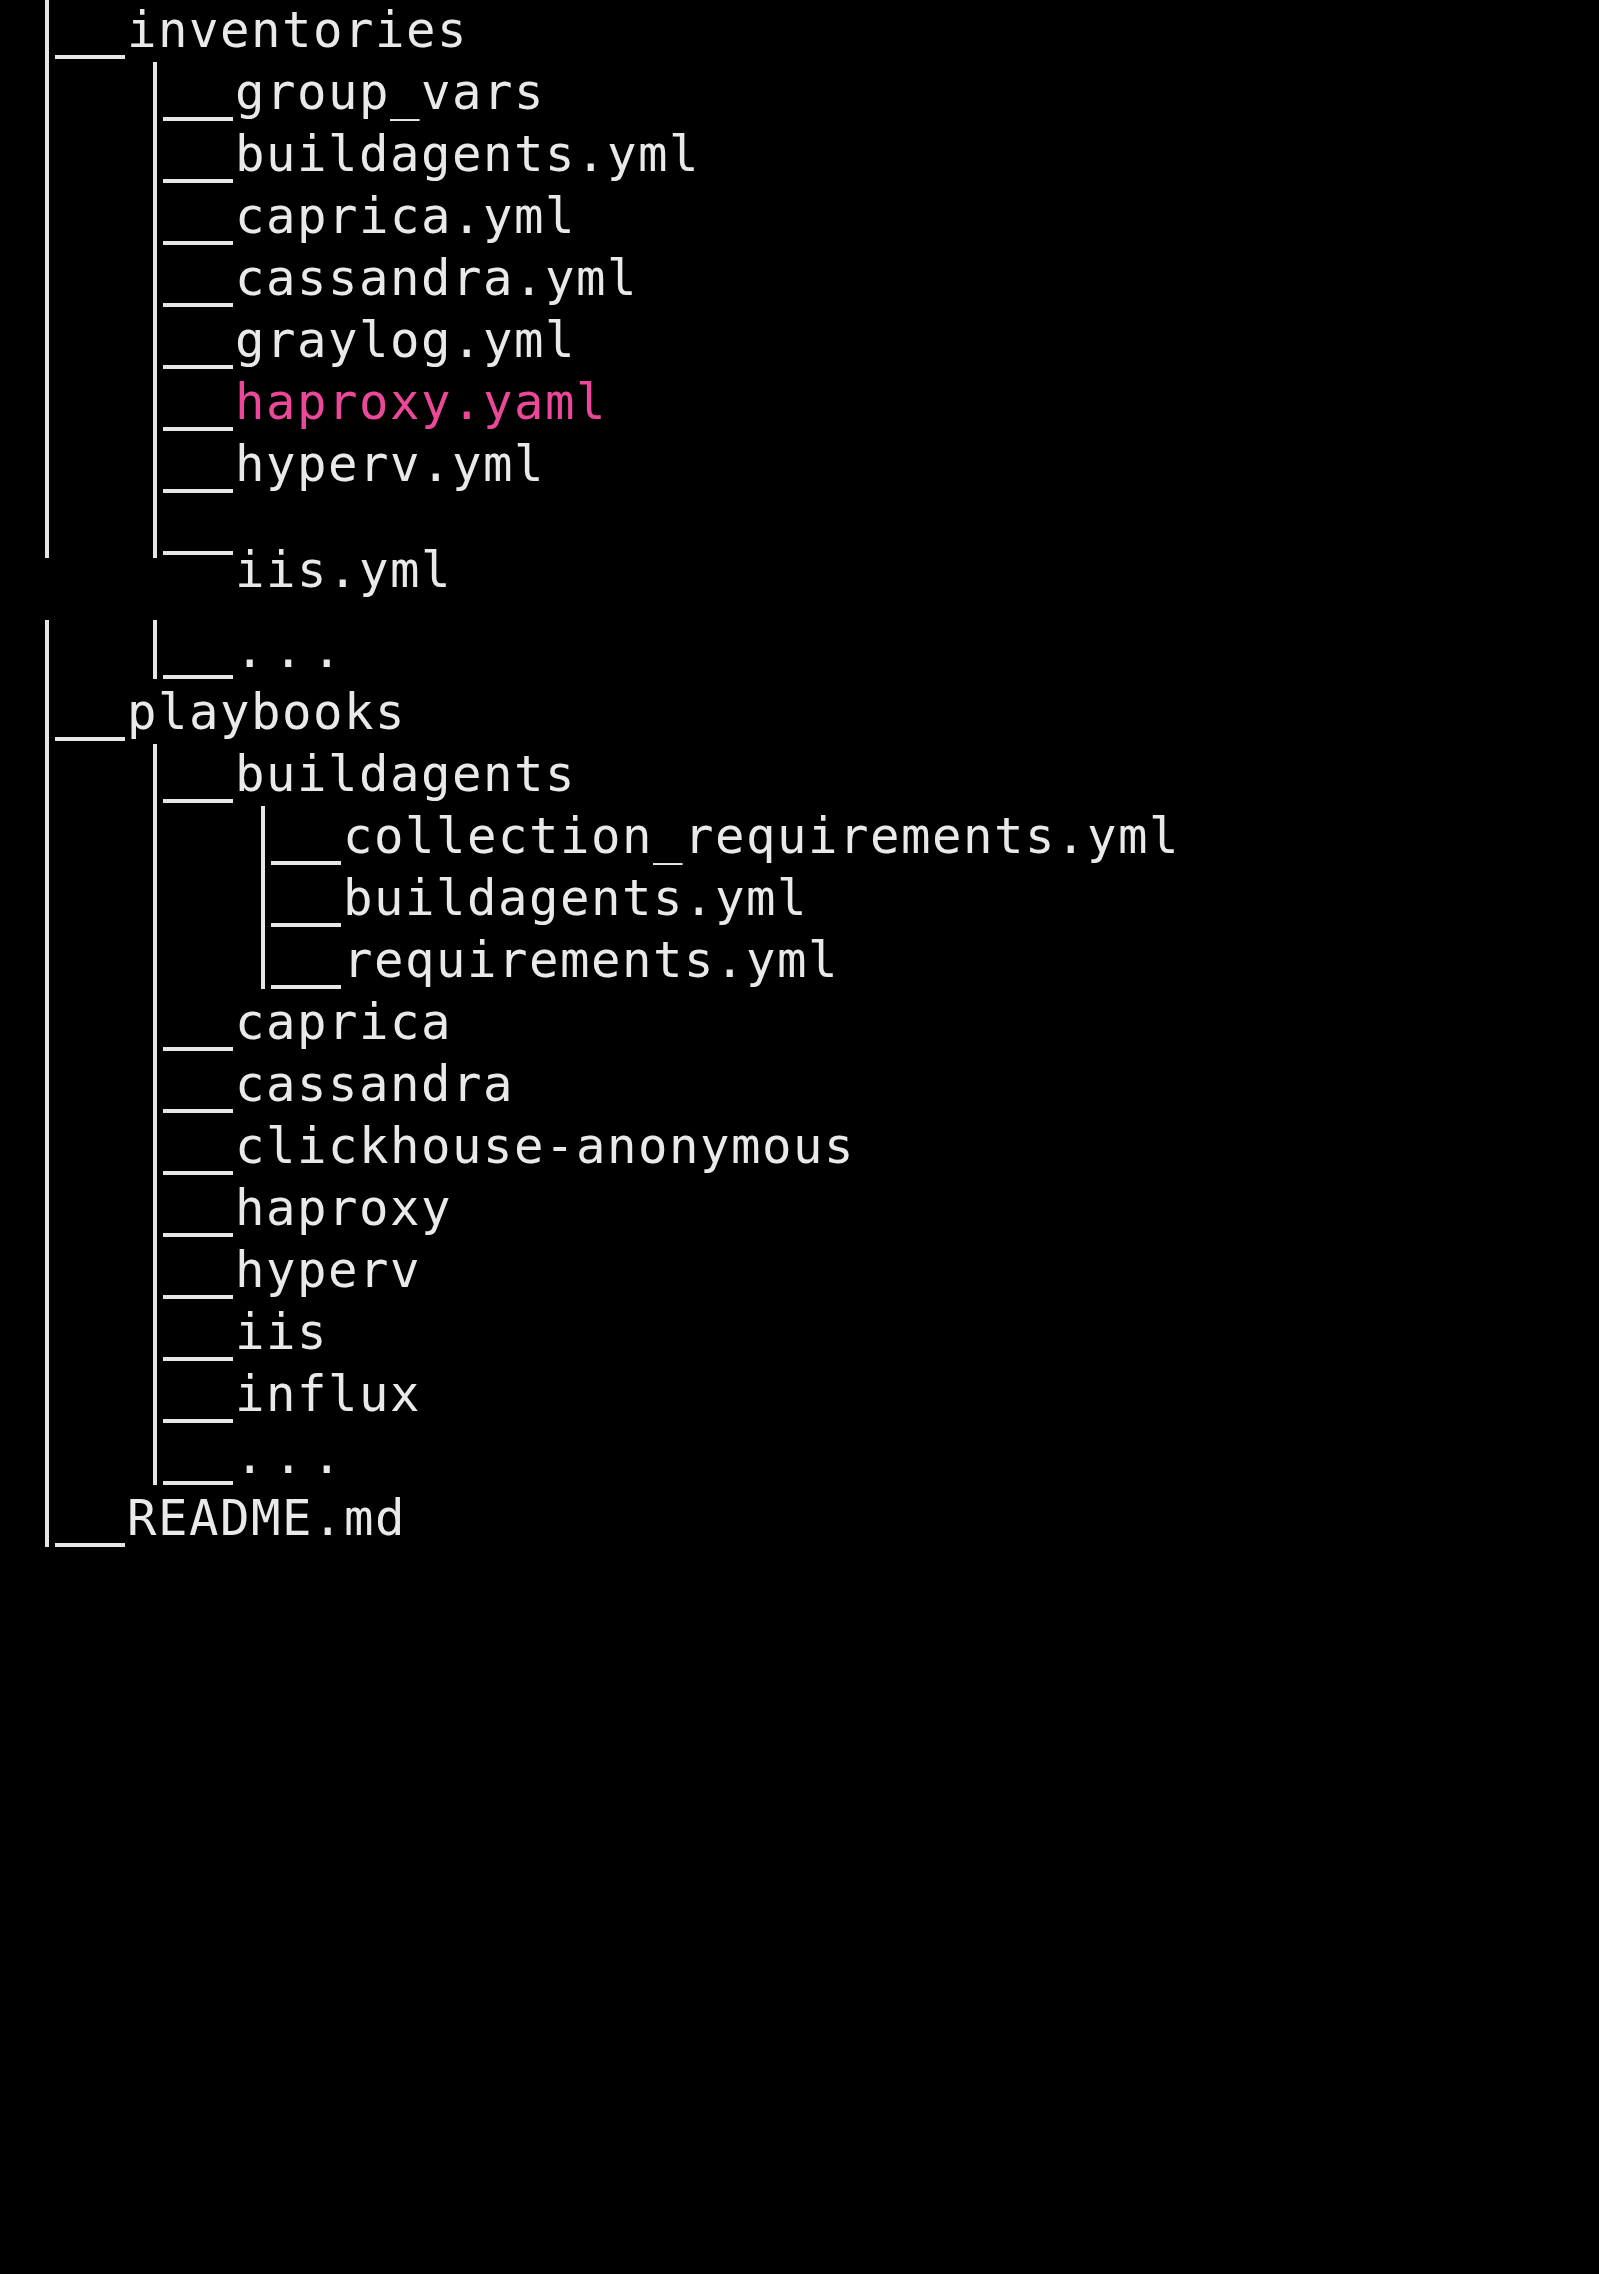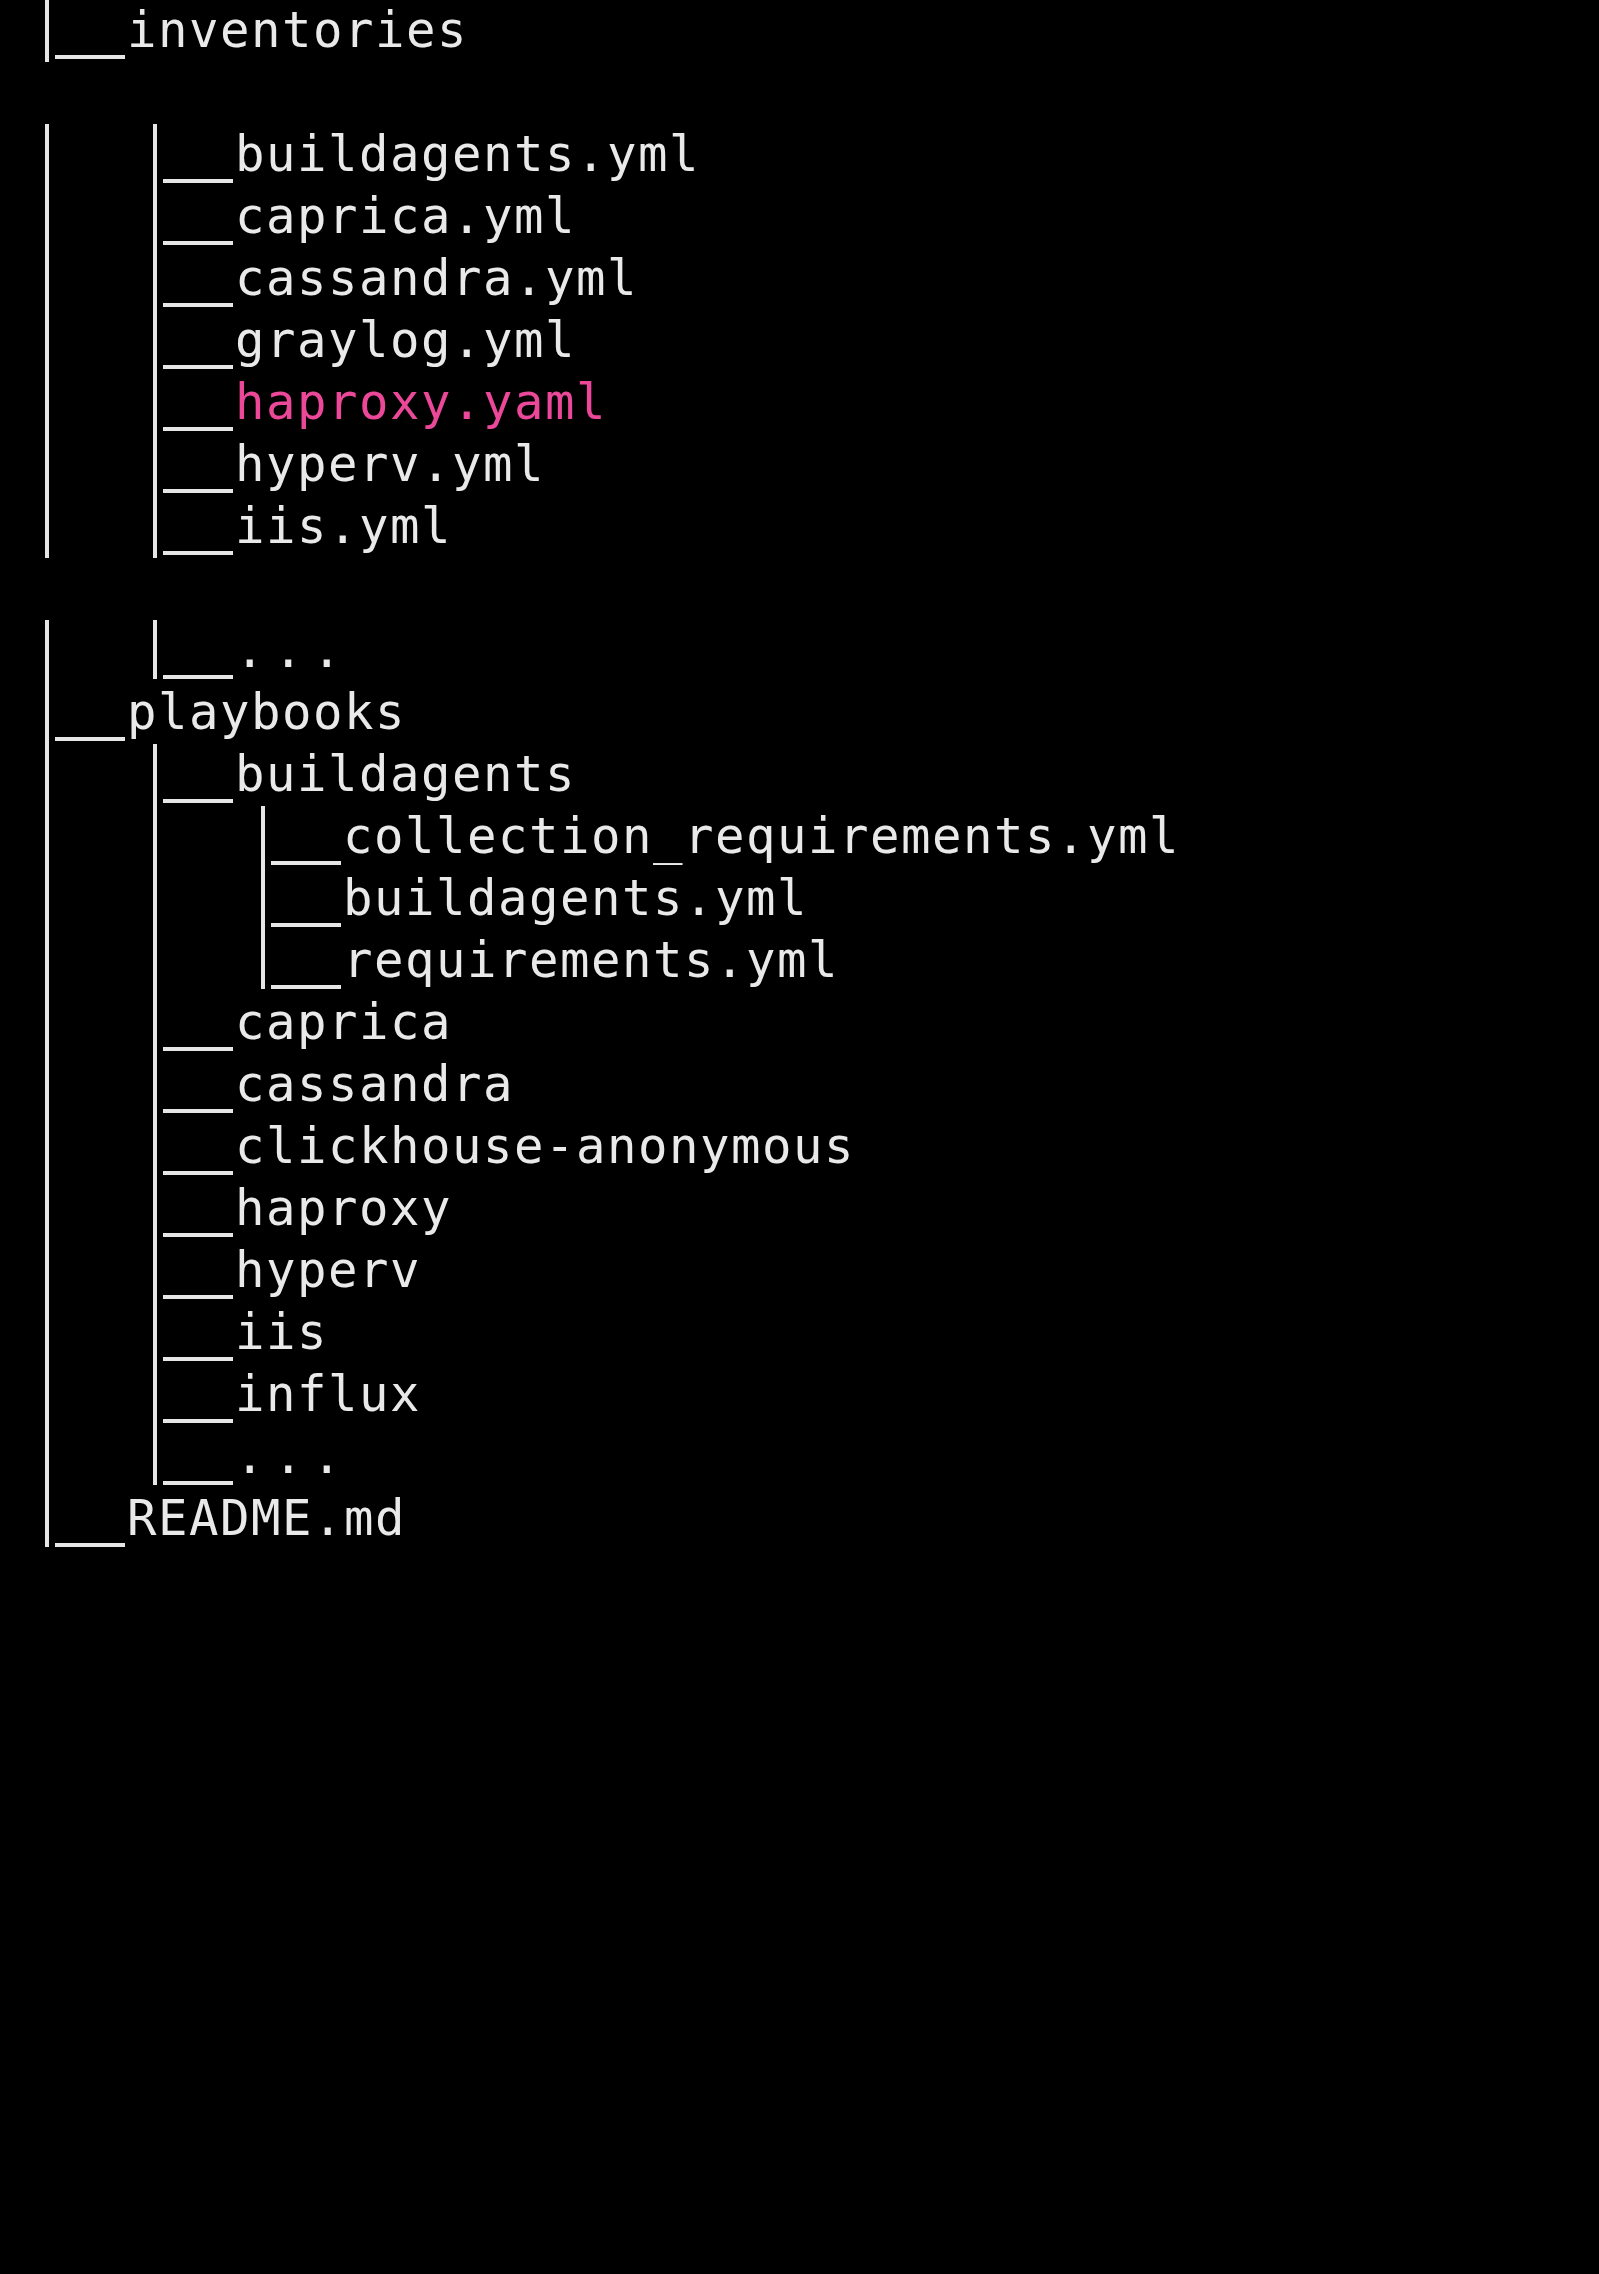--- a/index.html
+++ b/index.html
@@ -52,20 +52,26 @@
 </style>
 </head>
 <body>
 
 <div id="tree-root" style="background: rgb(0, 0, 0);">
     <div class="tree-row" style="top: 0px;">
       <div class="vline" style="left: 45px; background: rgb(230, 230, 230); top: 0px; height: 62px;"></div>
       <div class="hline" style="left: 55px; width: 70px; top: 55px; background: rgb(230, 230, 230);"></div>
       <span class="node-label" style="left: 127px; color: rgb(233, 233, 233);">inventories</span>
     </div>
+    <div class="tree-row" style="top: 62px;">
+      <div class="vline" style="left: 153px; background: rgb(230, 230, 230); top: 0px; height: 62px;"></div>
+      <div class="hline" style="left: 163px; width: 70px; top: 55px; background: rgb(230, 230, 230);"></div>
+      <div class="vline" style="left: 45px; top: 0px; height: 62px; background: rgb(230, 230, 230);"></div>
+      <span class="node-label" style="left: 235px; color: rgb(233, 233, 233);">group_vars</span>
+    </div>
     <div class="tree-row" style="top: 124px;">
       <div class="vline" style="left: 153px; background: rgb(230, 230, 230); top: 0px; height: 62px;"></div>
       <div class="hline" style="left: 163px; width: 70px; top: 55px; background: rgb(230, 230, 230);"></div>
       <div class="vline" style="left: 45px; top: 0px; height: 62px; background: rgb(230, 230, 230);"></div>
       <span class="node-label" style="left: 235px; color: rgb(233, 233, 233);">buildagents.yml</span>
     </div>
     <div class="tree-row" style="top: 186px; padding-left: 7px;">
       <div class="vline" style="left: 153px; background: rgb(230, 230, 230); top: 0px; height: 62px;"></div>
       <div class="hline" style="left: 163px; width: 70px; top: 55px; background: rgb(230, 230, 230);"></div>
       <div class="vline" style="left: 45px; top: 0px; height: 62px; background: rgb(230, 230, 230);"></div>
@@ -92,21 +98,21 @@
     <div class="tree-row" style="top: 434px;">
       <div class="vline" style="left: 153px; background: rgb(230, 230, 230); top: 0px; height: 62px;"></div>
       <div class="hline" style="left: 163px; width: 70px; top: 55px; background: rgb(230, 230, 230);"></div>
       <div class="vline" style="left: 45px; top: 0px; height: 62px; background: rgb(230, 230, 230);"></div>
       <span class="node-label" style="left: 235px; color: rgb(233, 233, 233);">hyperv.yml</span>
     </div>
     <div class="tree-row" style="top: 496px;">
       <div class="vline" style="left: 153px; background: rgb(230, 230, 230); top: 0px; height: 62px;"></div>
       <div class="hline" style="left: 163px; width: 70px; top: 55px; background: rgb(230, 230, 230);"></div>
       <div class="vline" style="left: 45px; top: 0px; height: 62px; background: rgb(230, 230, 230);"></div>
-      <span class="node-label" style="left: 235px; color: rgb(233, 233, 233);">iis.yml</span>
+      <span class="node-label" style="left: 235px; color: rgb(233, 233, 233); margin-top: 44px;">iis.yml</span>
     </div>
     <div class="tree-row" style="top: 620px;">
       <div class="vline" style="left: 153px; background: rgb(230, 230, 230); top: 0px; height: 59px;"></div>
       <div class="hline" style="left: 163px; width: 70px; top: 55px; background: rgb(230, 230, 230);"></div>
       <div class="vline" style="left: 45px; top: 0px; height: 62px; background: rgb(230, 230, 230);"></div>
       <span class="node-label ellipsis" style="left: 235px; color: rgb(233, 233, 233);">...</span>
     </div>
     <div class="tree-row" style="top: 682px;">
       <div class="vline" style="left: 45px; background: rgb(230, 230, 230); top: 0px; height: 62px;"></div>
       <div class="hline" style="left: 55px; width: 70px; top: 55px; background: rgb(230, 230, 230);"></div>

